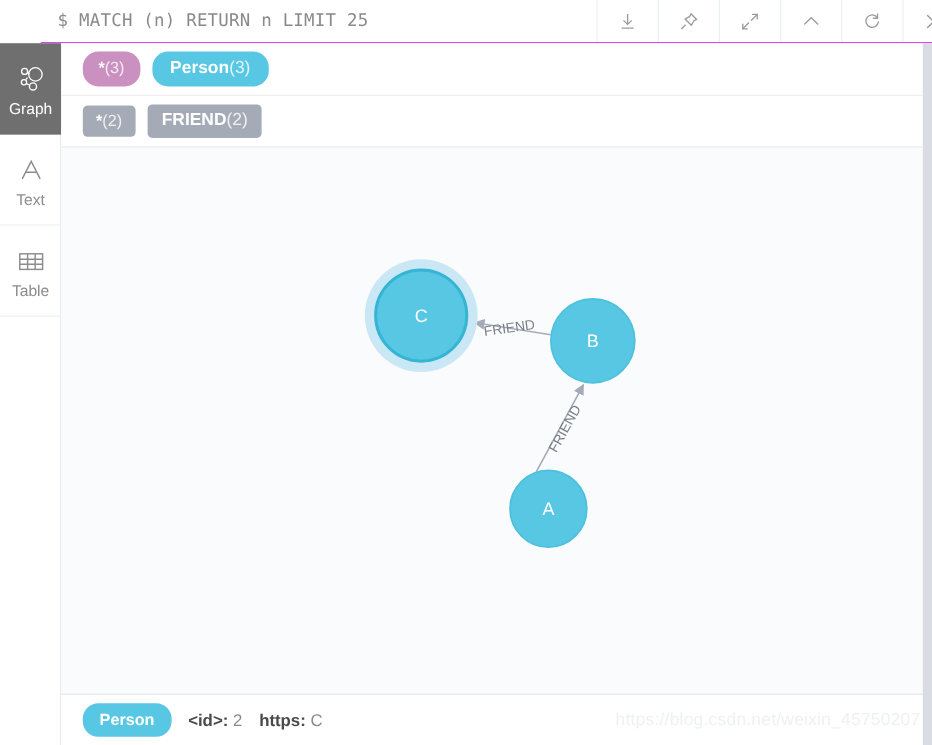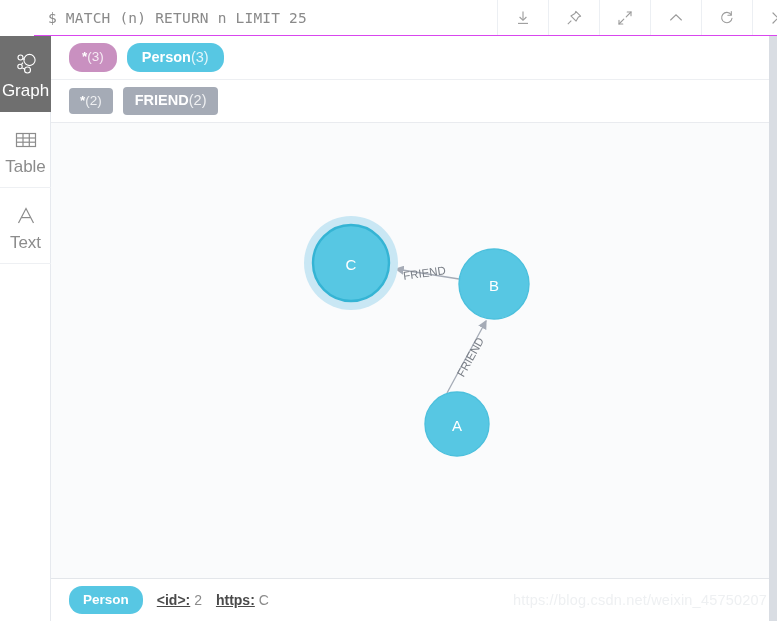--- a/index.html
+++ b/index.html
@@ -36,21 +36,21 @@
   .sidebar {
     position: absolute; left: 0; top: 36px; width: 51px; height: 585px;
     background: #ffffff; border-right: 1px solid #e6e9ee;
   }
   .side-item {
     width: 51px; height: 76px;
     display: flex; flex-direction: column; align-items: center; justify-content: center;
     gap: 3px; cursor: pointer; color: #8c8c8c;
     border-bottom: 1px solid #eef0f3;
   }
-  .side-item .side-label { font-size: 17px; line-height: 1; }
+  .side-item .side-label { font-size: 13px; line-height: 1; }
   .side-item.active { background: #6f6f6f; color: #ffffff; border-bottom-color: #6f6f6f; }
   .side-icon { height: 30px; display: flex; align-items: center; justify-content: center; }
 
   
   .legend {
     position: absolute; left: 51px; top: 36px; width: 718px; height: 86px;
     background: #ffffff;
   }
   .legend-row {
     height: 43px; display: flex; align-items: center; gap: 10px;
@@ -90,21 +90,21 @@
   .inspector {
     position: absolute; left: 51px; top: 578px; width: 718px; height: 43px;
     background: #ffffff; border-top: 1px solid #e3e6ea;
     display: flex; align-items: center; padding-left: 18px; gap: 14px;
   }
   .insp-pill {
     background: #57c7e3; color: #fff; font-weight: bold; font-size: 13.5px;
     border-radius: 13px; padding: 7px 14px 8px; line-height: 1; cursor: pointer;
   }
   .prop { font-size: 14px; color: #6b6b6b; white-space: nowrap; }
-  .prop .k { font-weight: bold; color: #4a4a4a; text-decoration: underline; }
+  .prop .k { font-weight: bold; color: #4a4a4a; }
   .prop .v { color: #8b8b8b; }
   .watermark {
     position: absolute; right: 10px; top: 592px;
     font-size: 14.5px; color: #eef0f2; letter-spacing: .2px;
     white-space: nowrap; pointer-events: none;
   }
   .scrollstrip {
     position: absolute; right: 0; top: 36px; width: 8px; height: 585px;
     background: #d9dde3;
   }
@@ -192,38 +192,38 @@
             <path d="M8.6 13.4 L9.9 11.6"></path>
             <path d="M9.3 16.9 L12.2 18.2"></path>
         </svg>
       </span>
       <span class="side-label">Graph</span>
     </div>
 
     <div class="side-item">
       <span class="side-icon">
         <svg width="26" height="26" viewBox="0 0 26 26" fill="none" stroke="#8c8c8c" stroke-width="1.2">
+          <path d="M5.5 20 L13 5.5 L20.5 20"></path>
+            <path d="M8.5 14.6 H17.5"></path>
+        </svg>
+      </span>
+      <span class="side-label">Text</span>
+    </div>
+
+    <div class="side-item">
+      <span class="side-icon">
+        <svg width="26" height="26" viewBox="0 0 26 26" fill="none" stroke="#8c8c8c" stroke-width="1.2">
           <rect x="3.5" y="6.5" width="19" height="13"></rect>
           <path d="M3.5 11 H22.5"></path>
             <path d="M3.5 15.2 H22.5"></path>
             <path d="M10 6.5 V19.5"></path>
             <path d="M16.3 6.5 V19.5"></path>
         </svg>
       </span>
       <span class="side-label">Table</span>
-    </div>
-
-    <div class="side-item">
-      <span class="side-icon">
-        <svg width="26" height="26" viewBox="0 0 26 26" fill="none" stroke="#8c8c8c" stroke-width="1.2">
-          <path d="M5.5 20 L13 5.5 L20.5 20"></path>
-            <path d="M8.5 14.6 H17.5"></path>
-        </svg>
-      </span>
-      <span class="side-label">Text</span>
     </div>
 
 
   </div>
 
   <div class="legend">
     <div class="legend-row r1">
       <span class="pill node star-node">
         <span class="nm">*</span>
           <span class="ct">(3)</span>

